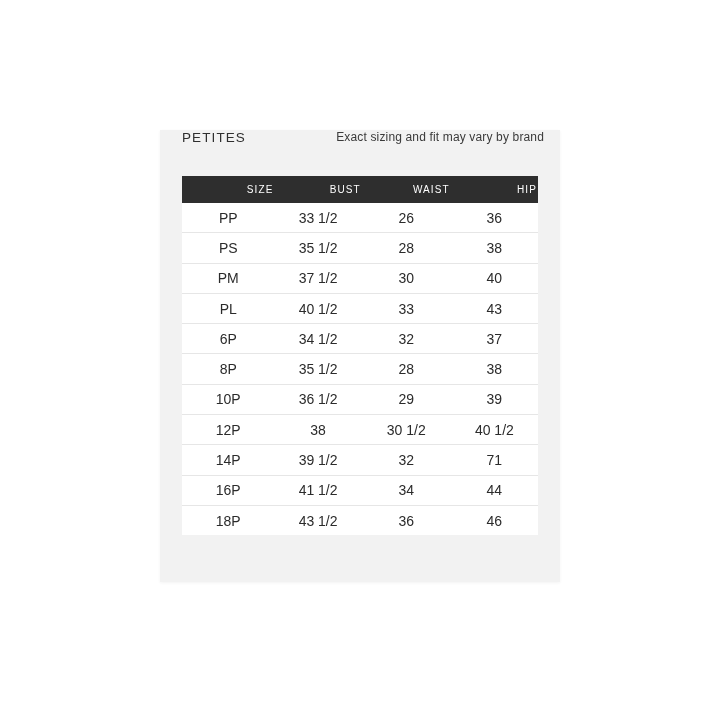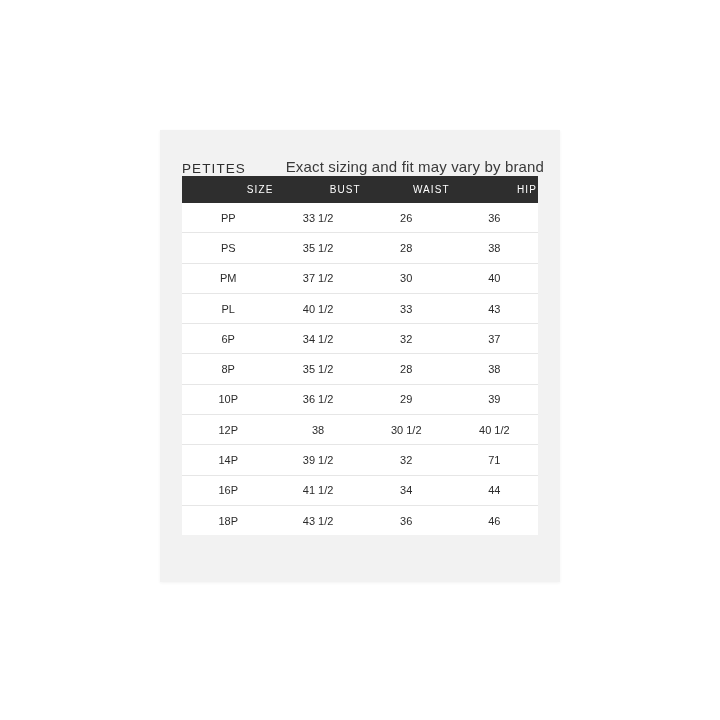--- a/index.html
+++ b/index.html
@@ -25,33 +25,33 @@
     top: 130px;
     width: 400px;
     height: 452px;
     background: #f2f2f2;
     box-shadow: 0 1px 3px rgba(0,0,0,0.05);
   }
   .card-header {
     position: relative;
     height: 46px;
     display: flex;
-    align-items: flex-end;
+    align-items: flex-start;
     justify-content: space-between;
     padding: 0 16px 0 22px;
     box-sizing: border-box;
   }
   .card-title {
     font-size: 13.5px;
     letter-spacing: 1.1px;
     color: #2f2f2f;
     font-weight: 400;
   }
   .card-note {
-    font-size: 15px;
+    font-size: 12px;
     color: #3a3a3a;
     letter-spacing: 0.15px;
     padding-bottom: 1px;
   }
   .table-wrap {
     margin: 0 22px;
     background: #ffffff;
   }
   table.size-table {
     width: 100%;
@@ -64,21 +64,21 @@
     font-size: 10px;
     font-weight: 400;
     letter-spacing: 1.1px;
     height: 25px;
     vertical-align: middle;
     text-align: right;
     margin-top: 37px;
   }
   table.size-table tbody td {
     height: 27.3px;
-    font-size: 11px;
+    font-size: 14px;
     color: #2b2b2b;
     text-align: center;
     vertical-align: middle;
     border-bottom: 1px solid #e6e6e6;
     background: #ffffff;
     font-weight: 400;
   }
   table.size-table tbody tr:last-child td {
     border-bottom: none;
   }

